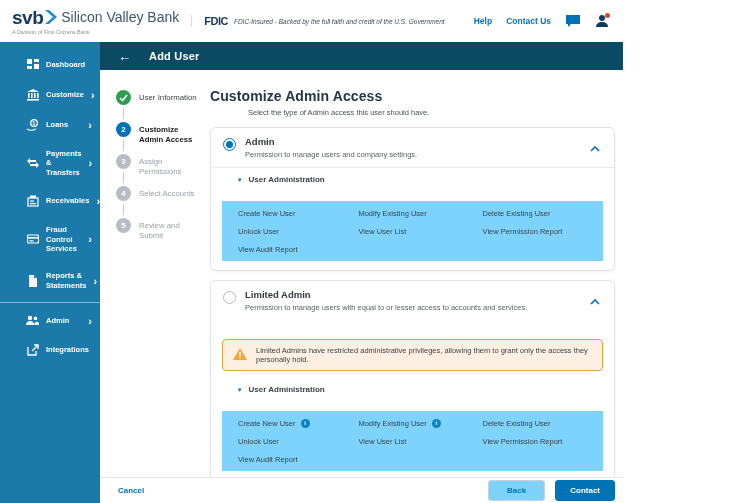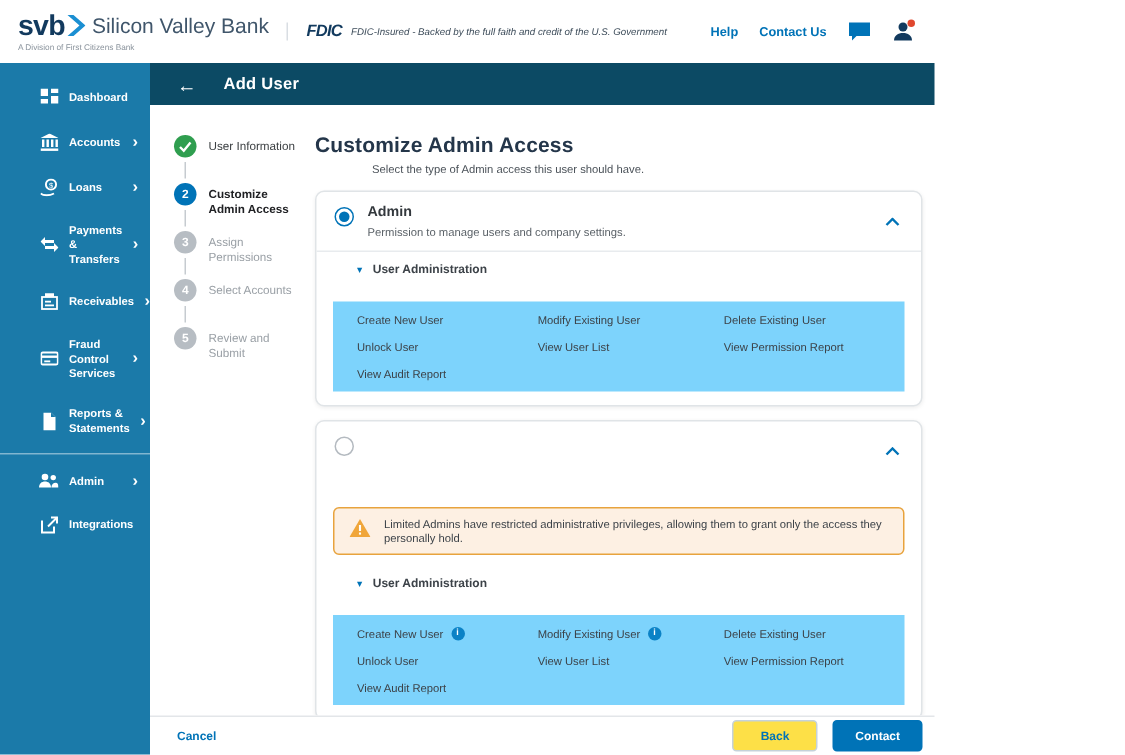--- a/index.html
+++ b/index.html
@@ -9,21 +9,21 @@
 
   
   .top-header { height:42px; display:flex; align-items:center; padding:0 14px 0 12px; background:#fff; }
   .logo-block { display:flex; flex-direction:column; }
   .logo-row { display:flex; align-items:center; }
   .logo-svb { font-size:19px; font-weight:bold; color:#123a5e; letter-spacing:-0.5px; line-height:1; }
   .logo-chevron { margin:0 4px 0 1px; display:inline-flex; }
   .logo-bankname { font-size:14px; color:#40566b; }
   .logo-division { font-size:5.5px; color:#8a939c; margin-top:2px; }
   .fdic-block { display:flex; align-items:center; border-left:1px solid #d9dee3; margin-left:12px; padding-left:12px; gap:6px; }
-  .fdic-label { font-size:11px; font-weight:bold; font-style:italic; color:#123a5e; letter-spacing:-0.5px; }
+  .fdic-label { font-size:11px; font-weight:bold; color:#123a5e; letter-spacing:-0.5px; }
   .fdic-text { font-size:6.5px; font-style:italic; color:#3d4c5a; }
   .header-right { margin-left:auto; display:flex; align-items:center; gap:14px; }
   .header-link { font-size:8.5px; font-weight:bold; color:#0073b7; cursor:pointer; }
   .chat-icon svg, .profile-icon svg { display:block; }
   .profile-icon { position:relative; }
   .profile-dot { position:absolute; top:-1px; right:-1px; width:5px; height:5px; border-radius:50%; background:#e0472e; }
 
   
   .sidebar { position:absolute; top:42px; left:0; width:100px; bottom:0; background:#1b7aa9; padding-top:8px; }
   .nav-item { display:flex; align-items:center; gap:7px; padding:9px 4px 9px 10px; color:#fff; cursor:pointer;margin-left:16px; }
@@ -78,21 +78,21 @@
   .perm-cell { font-size:7.5px; color:#3c4248; display:flex; align-items:center; gap:5px; }
   .info-icon { width:9px; height:9px; border-radius:50%; background:#0b82c6; color:#fff; font-size:6px; font-weight:bold; display:inline-flex; align-items:center; justify-content:center; cursor:pointer; }
 
   .warning { margin:19px 11px 7px 11px; border:1px solid #e8a33d; background:#fdf0e3; border-radius:4px; display:flex; align-items:center; gap:9px; padding:6px 10px; }
   .warning-text { font-size:7.5px; color:#3c4248; }
 
   
   .footer { position:absolute; left:100px; right:0; bottom:0; height:26px; background:#fff; border-top:1px solid #e3e6e9; display:flex; align-items:center; padding:0 8px 0 18px; }
   .cancel-link { font-size:8px; font-weight:bold; color:#0073b7; cursor:pointer; }
   .btn { font-family:"Liberation Sans", sans-serif; font-size:8px; font-weight:bold; border-radius:3px; padding:5px 14px; cursor:pointer; }
-  .btn-back { margin-left:auto; border:1px solid #c5d2da; background:#fde047; color:#0073b7; padding:5px 18px; }
+  .btn-back { margin-left:auto; border:1px solid #c5d2da; background:#7dd3fc; color:#0073b7; padding:5px 18px; }
   .btn-continue { margin-left:10px; border:1px solid #0073b7; background:#0073b7; color:#fff; }
 </style>
 </head>
 <body>
 
 <div class="app">
 
   <div class="top-header">
     <div class="logo-block">
       <div class="logo-row">
@@ -144,21 +144,21 @@
       <span class="nav-icon">
         <svg width="12" height="12" viewBox="0 0 12 12">
             <path d="M6 0 L12 3 H0 Z" fill="#fff"></path>
             <rect x="1" y="4" width="1.6" height="5" fill="#fff"></rect>
             <rect x="4" y="4" width="1.6" height="5" fill="#fff"></rect>
             <rect x="7" y="4" width="1.6" height="5" fill="#fff"></rect>
             <rect x="10" y="4" width="1.6" height="5" fill="#fff"></rect>
             <rect x="0" y="10" width="12" height="1.6" fill="#fff"></rect>
           </svg>
       </span>
-      <span class="nav-label">Accounts</span>
+      <span class="nav-label">Customize</span>
       <span class="nav-chevron">›</span>
     </div>
     <div class="nav-item">
       <span class="nav-icon">
         <svg width="12" height="12" viewBox="0 0 12 12">
             <circle cx="7" cy="4" r="3.4" fill="none" stroke="#fff" stroke-width="1.3"></circle>
             <text x="7" y="6" font-size="5" fill="#fff" text-anchor="middle" font-family="sans-serif">$</text>
             <path d="M0 10 c2 1.6 6 1.6 9 0" stroke="#fff" stroke-width="1.3" fill="none"></path>
           </svg>
       </span>
@@ -316,20 +316,24 @@
           </div>
           <div class="perm-row">
             <span class="perm-cell">View Audit Report</span>
           </div>
         </div>
       </div>
 
       <div class="card">
         <div class="card-header">
           <div class="radio unselected"></div>
+          <div class="card-titles">
+            <div class="card-title">Limited Admin</div>
+            <div class="card-desc">Permission to manage users with equal to or lesser access to accounts and services.</div>
+          </div>
           <div class="collapse-btn">
             <svg width="10" height="6" viewBox="0 0 10 6">
                 <path d="M1 5 L5 1 L9 5" stroke="#0073b7" stroke-width="1.6" fill="none"></path>
               </svg>
           </div>
         </div>
         <div class="warning">
           <span>
             <svg width="14" height="12" viewBox="0 0 14 12">
                 <path d="M7 0 L14 12 H0 Z" fill="#f0a63a"></path>

